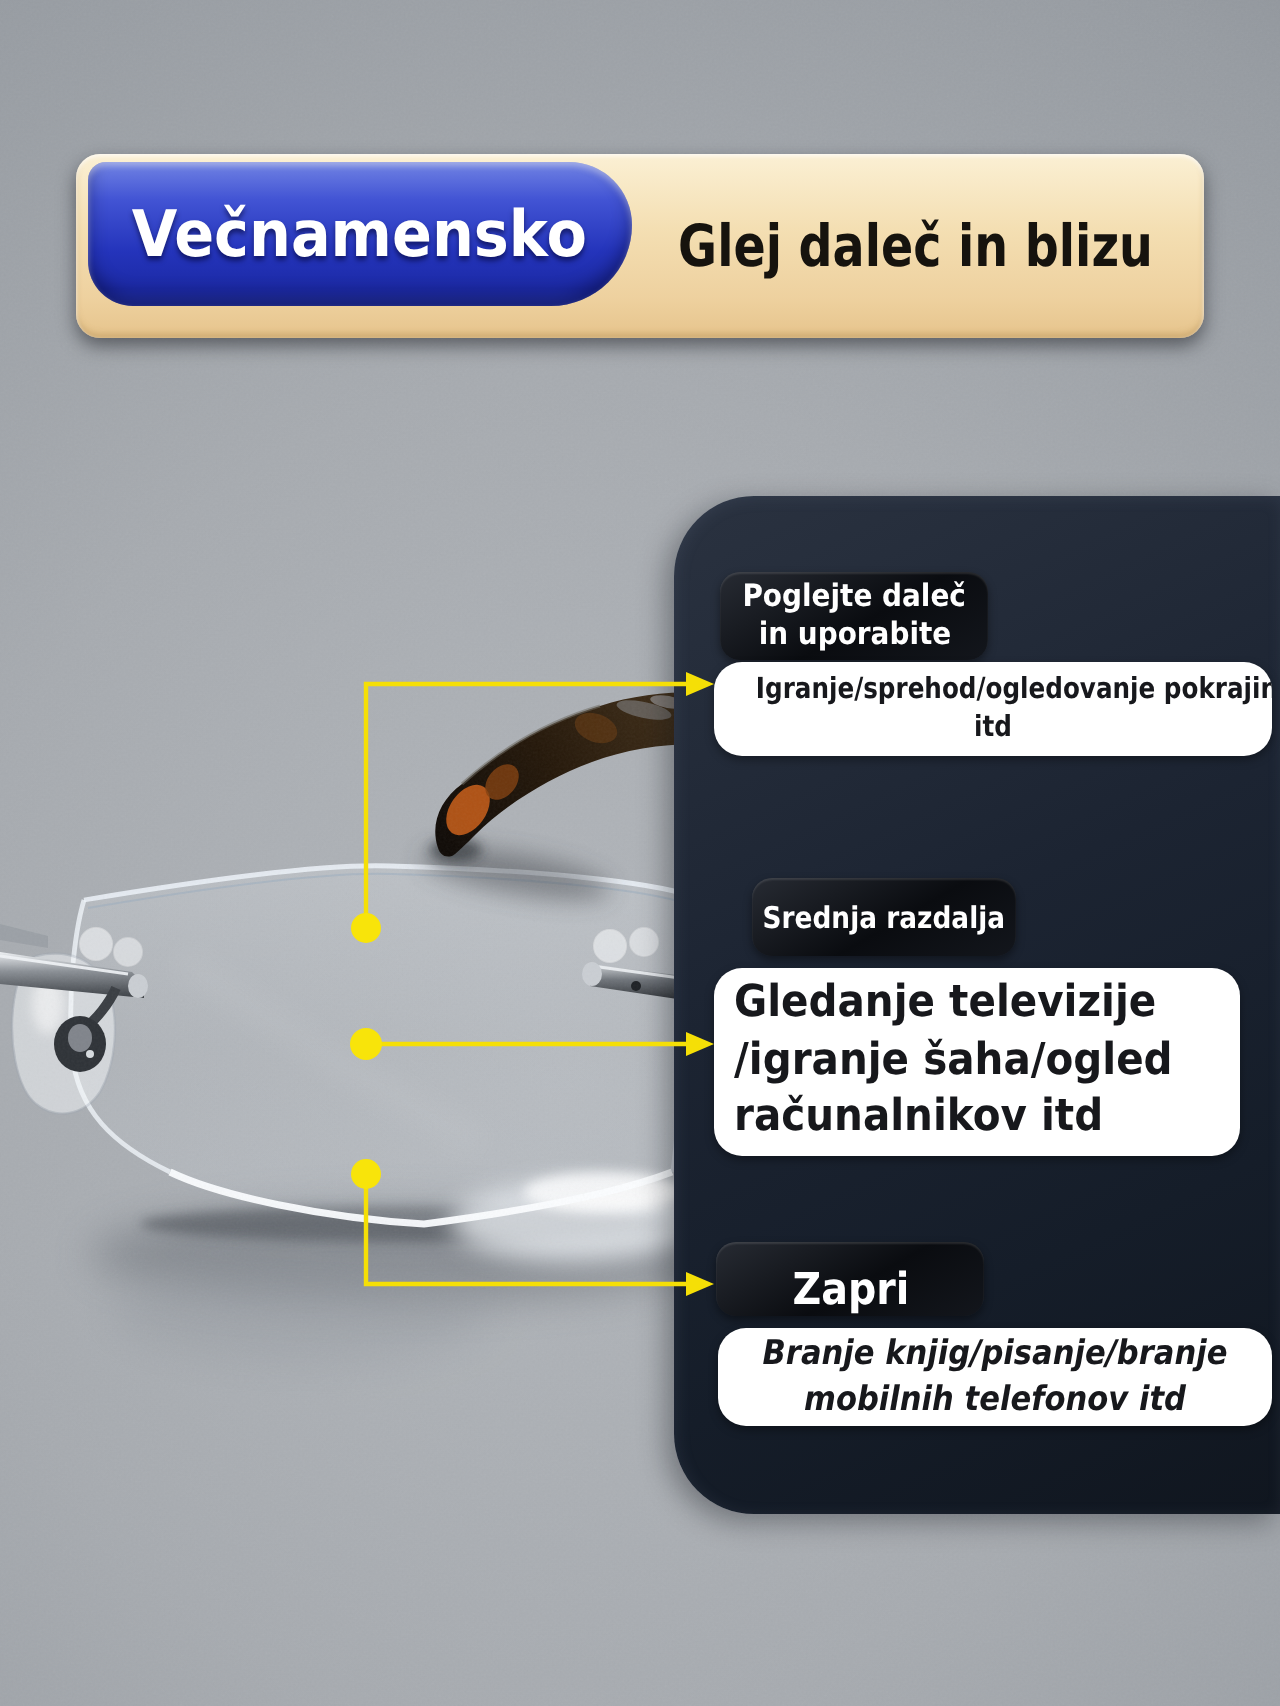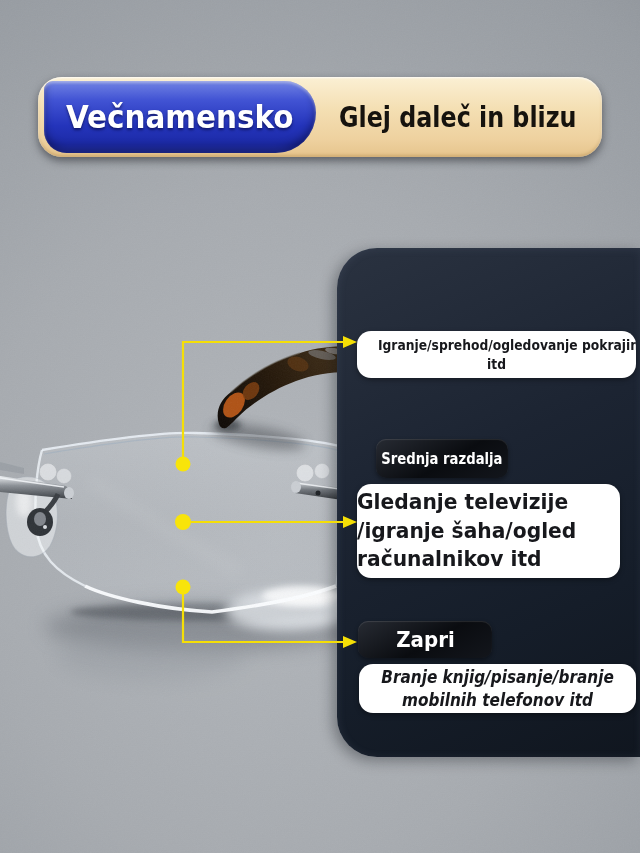--- a/index.html
+++ b/index.html
@@ -26,41 +26,41 @@
     background:linear-gradient(150deg,#272b33 0%, #0a0c10 55%, #13161c 100%);
     border-radius:10px;
     box-shadow:inset 0 1px 1px rgba(255,255,255,.12), 0 2px 4px rgba(0,0,0,.4);
     display:flex;flex-direction:column;align-items:center;justify-content:center;
     text-align:center;overflow:hidden;
   }
   .badge .tscale{transform:scaleX(.9);transform-origin:50% 50%;white-space:nowrap;}
   .badge1{left:23px;top:38px;width:134px;height:44px;font-size:15.5px;line-height:1.22;}
   .badge2{left:39px;top:191px;width:132px;height:39px;font-size:15px;}
   .badge2 .tscale{transform:scaleX(.88);}
-  .badge3{left:21px;top:373px;width:134px;height:37px;font-size:22px;}
+  .badge3{left:21px;top:373px;width:134px;height:37px;font-size:22px;justify-content:flex-end;}
   .wbox{
     position:absolute;background:#ffffff;border-radius:14px;color:#17181c;font-weight:bold;
     display:flex;flex-direction:column;justify-content:center;overflow:hidden;
     box-shadow:0 2px 5px rgba(0,0,0,.35);
   }
   .wbox .tscale{white-space:nowrap;}
   .wbox1{left:20px;top:83px;width:279px;height:47px;font-size:14.5px;line-height:1.25;text-align:center;}
   .wbox1 .tscale{transform:scaleX(.85);transform-origin:50% 50%;}
-  .wbox2{left:20px;top:236px;width:263px;height:94px;font-size:22px;line-height:1.3;text-align:left;}
+  .wbox2{left:20px;top:236px;width:263px;height:94px;font-size:22px;line-height:1.3;text-align:left;padding-left:10px;}
   .wbox2 .tscale{transform:scaleX(.92);transform-origin:0 50%;}
   .wbox3{left:22px;top:416px;width:277px;height:49px;font-size:17px;line-height:1.3;text-align:center;font-style:italic;}
   .wbox3 .tscale{transform:scaleX(.9);transform-origin:50% 50%;}
 
   
   .callout-svg{position:absolute;left:0;top:0;width:640px;height:853px;z-index:5;pointer-events:none;}
 
   
   .banner{
-    position:absolute;left:38px;top:77px;width:564px;height:80px;z-index:4;
-    border-radius:24px;
+    position:absolute;left:38px;top:77px;width:564px;height:92px;z-index:4;
+    border-radius:12px;
     background:linear-gradient(180deg,#fbf0d4 0%, #f4dfb3 40%, #eed19f 78%, #e6c48c 100%);
     box-shadow:0 4px 9px rgba(18,20,26,.5), inset 0 1px 2px rgba(255,255,255,.85), inset 0 -2px 3px rgba(160,120,60,.35);
   }
   .banner-blue{
     position:absolute;left:6px;top:4px;width:272px;height:72px;
     border-radius:12px 42px 54px 30px;
     background:linear-gradient(180deg,#7183e4 0%, #4254d4 26%, #2434bb 62%, #1c2aa6 88%, #2939b8 100%);
     box-shadow:inset 0 2px 3px rgba(255,255,255,.4), inset 0 -5px 9px rgba(0,0,30,.45);
     display:flex;align-items:center;justify-content:center;
   }
@@ -182,20 +182,24 @@
       <path d="M 296 483 L 340 489" stroke="#eef1f4" stroke-width="1.5" opacity="0.9"></path>
       <ellipse cx="296" cy="487" rx="5" ry="6" fill="#caced3"></ellipse>
       <circle cx="318" cy="493" r="2.5" fill="#1e2125"></circle>
     </g>
 
     <rect x="0" y="0" width="640" height="853" filter="url(#grain)" opacity="0.06"></rect>
   </svg>
 
   <div class="panel">
 
+    <div class="badge badge1">
+      <div class="tscale">Poglejte daleč</div>
+      <div class="tscale">in uporabite</div>
+    </div>
     <div class="wbox wbox1">
       <div class="tscale">Igranje/sprehod/ogledovanje pokrajine</div>
       <div class="tscale">itd</div>
     </div>
 
     <div class="badge badge2">
       <div class="tscale">Srednja razdalja</div>
     </div>
     <div class="wbox wbox2">
       <div class="tscale">Gledanje televizije</div>

